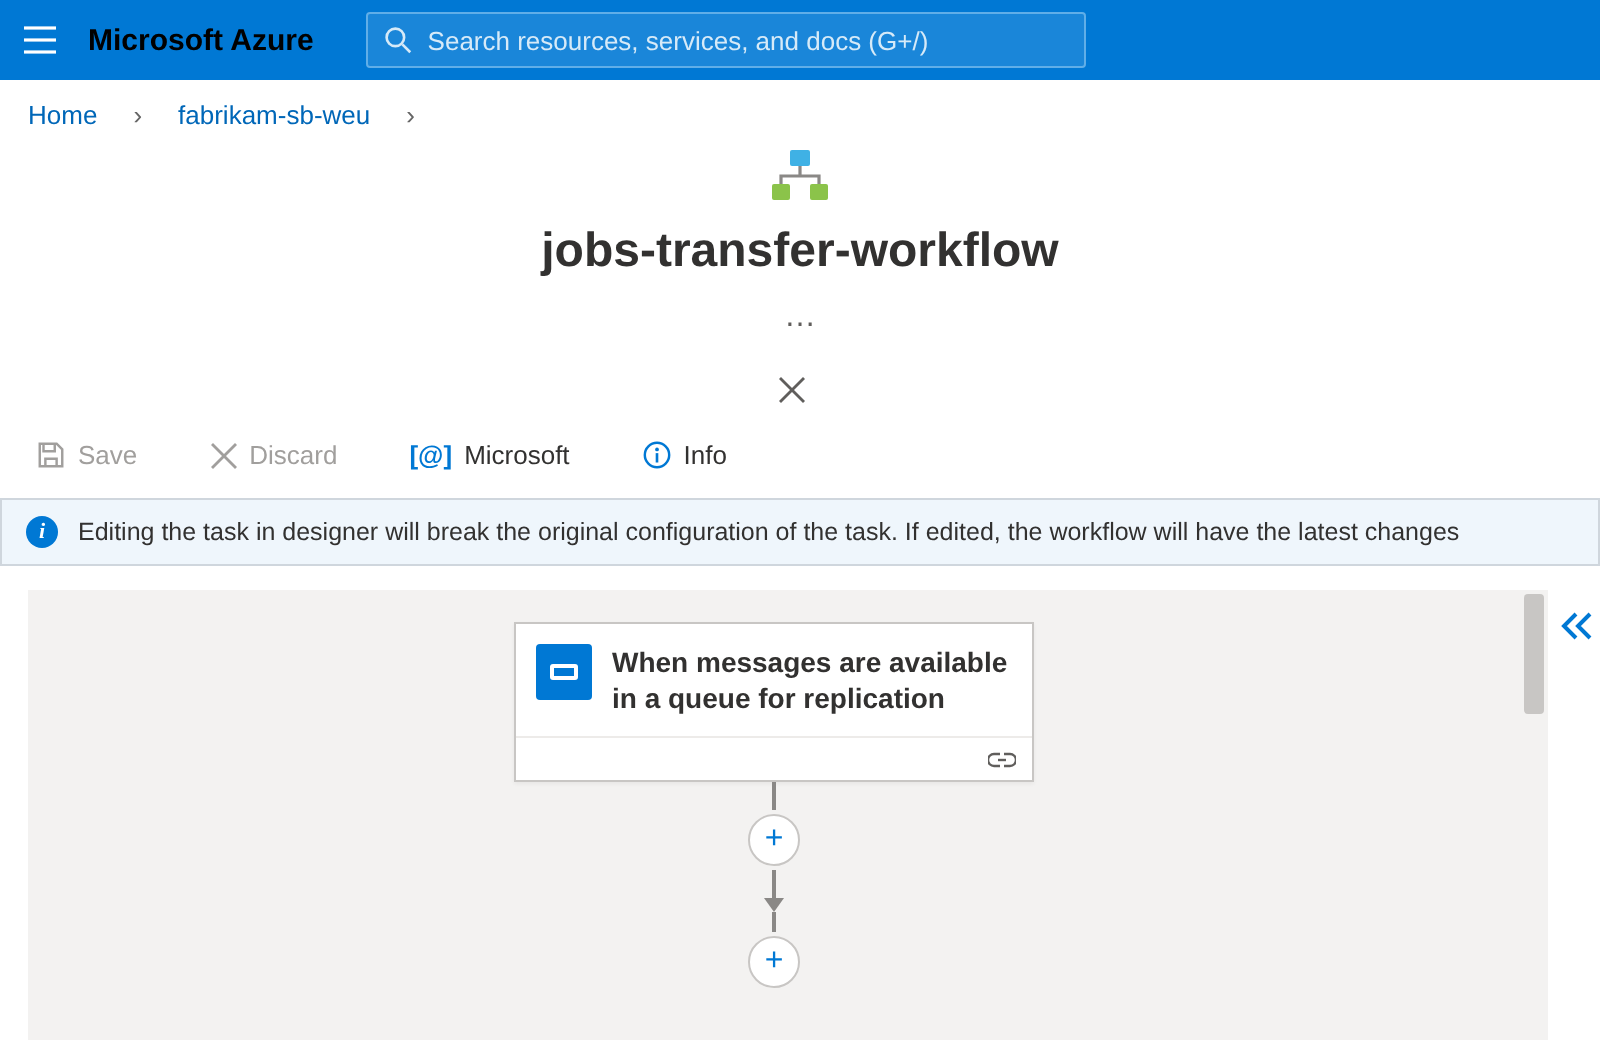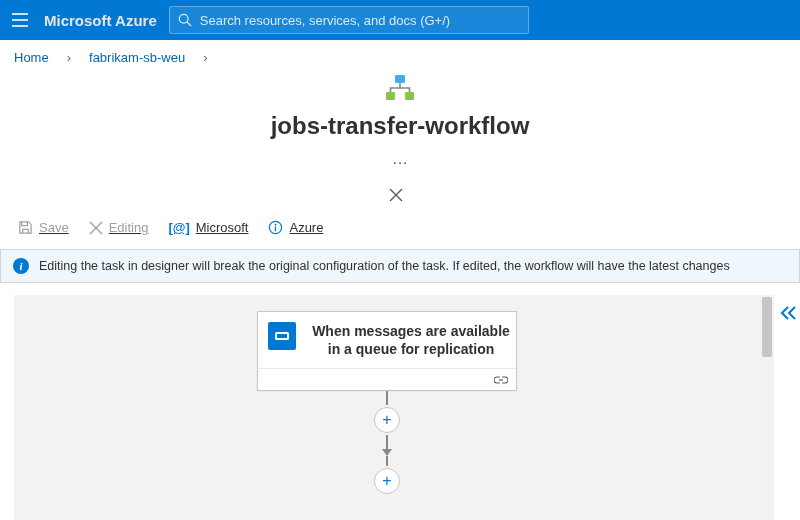--- a/index.html
+++ b/index.html
@@ -8,31 +8,32 @@
   
   .topbar {
     height: 40px;
     background: #0078d4;
     display: flex;
     align-items: center;
     padding: 0 8px;
     gap: 12px;
   }
   .hamburger { width: 24px; height: 24px; display: flex; align-items: center; justify-content: center; cursor: pointer; }
-  .brand { color: #e5e5e5; font-weight: 600; font-size: 15px; }
+  .brand { color: #000000; font-weight: 600; font-size: 15px; }
   .searchbox {
     flex: 0 0 360px;
     height: 28px;
     background: #1a86d9;
     border: 1px solid #60aee8;
     border-radius: 2px;
     display: flex;
     align-items: center;
     padding: 0 8px;
     gap: 8px;
+    margin-left: 14px;
   }
   .searchbox input {
     flex: 1;
     background: transparent;
     border: none;
     outline: none;
     color: #fff;
     font-size: 13px;
   }
   .searchbox input::placeholder { color: #d6eaf8; }
@@ -60,26 +61,25 @@
   .workflow-icon { width: 30px; height: 28px; flex: 0 0 auto; }
   .page-title { font-size: 24px; font-weight: 600; color: #323130; flex: 0 0 auto; }
   .ellipsis { color: #605e5c; font-size: 16px; padding: 0 4px; cursor: pointer; }
   .title-spacer { flex: 1; }
   .close-x { width: 16px; height: 16px; cursor: pointer; color: #605e5c; margin-right: 6px;}
 
   
   .toolbar {
     display: flex;
     align-items: center;
-    gap: 4px;
+    gap: 20px;
     padding: 4px 10px 10px 10px;
     border-bottom: 0;
     font-size: 13px;
     color: #323130;
-    text-decoration: underline;
   }
   .toolbar .tbtn {
     display: flex;
     align-items: center;
     gap: 6px;
     padding: 4px 8px;
     border-radius: 2px;
     cursor: pointer;
     color: #323130;
   }
@@ -150,21 +150,20 @@
     width: 260px;
     background: #fff;
     border: 1px solid #c8c6c4;
     box-shadow: 0 1px 2px rgba(0,0,0,0.05);
   }
   .node-header {
     display: flex;
     gap: 10px;
     padding: 10px 0 10px 10px;
     align-items: flex-start;
-    text-align: center;
   }
   .node-icon {
     width: 28px; height: 28px;
     background: #0078d4;
     display:flex; align-items:center; justify-content:center;
     border-radius: 2px;
     flex: 0 0 auto;
   }
   .node-title { font-size: 14px; font-weight: 600; color: #323130; line-height: 1.3; }
   .node-footer {
@@ -263,35 +262,35 @@
   </div>
   <div class="tbtn disabled">
     <span class="ticon">
       <svg width="14" height="14" viewBox="0 0 14 14">
           <g stroke="#a19f9d" stroke-width="1.4">
             <line x1="1" y1="1" x2="13" y2="13"></line>
             <line x1="13" y1="1" x2="1" y2="13"></line>
           </g>
         </svg>
     </span>
-    <span>Editing</span>
+    <span>Discard</span>
   </div>
   <div class="tbtn">
     <span class="ticon" style="font-weight:600;font-size:13px;">[@]</span>
     <span>Microsoft</span>
   </div>
   <div class="tbtn">
     <span class="ticon">
       <svg width="15" height="15" viewBox="0 0 16 16">
           <circle cx="8" cy="8" r="6.5" fill="none" stroke="#0078d4" stroke-width="1.3"></circle>
           <circle cx="8" cy="5" r="1" fill="#0078d4"></circle>
           <rect x="7.3" y="7" width="1.4" height="5" fill="#0078d4"></rect>
         </svg>
     </span>
-    <span>Azure</span>
+    <span>Info</span>
   </div>
 </div>
 
 <div class="banner">
   <div class="info-dot">i</div>
   <div>Editing the task in designer will break the original configuration of the task. If edited, the workflow will have the latest changes</div>
 </div>
 
 <div class="canvas-outer">
   <div class="canvas">

